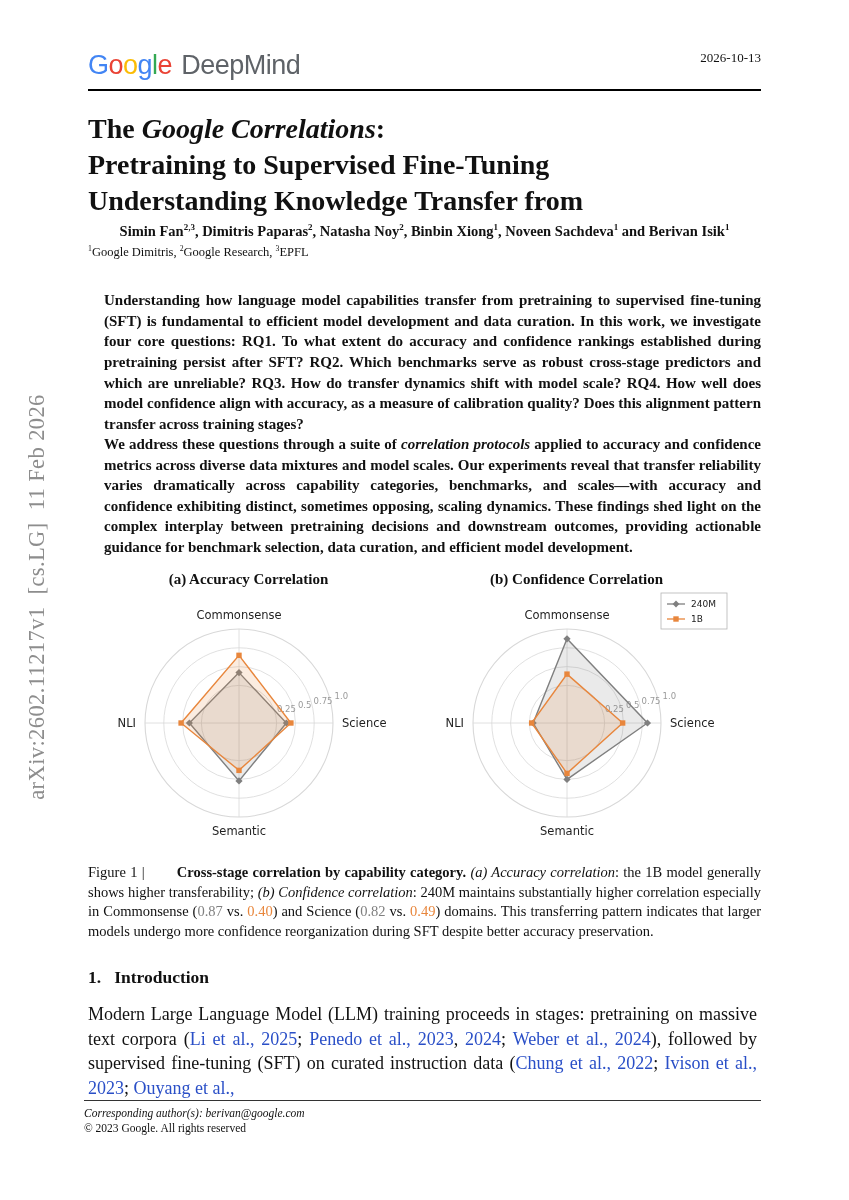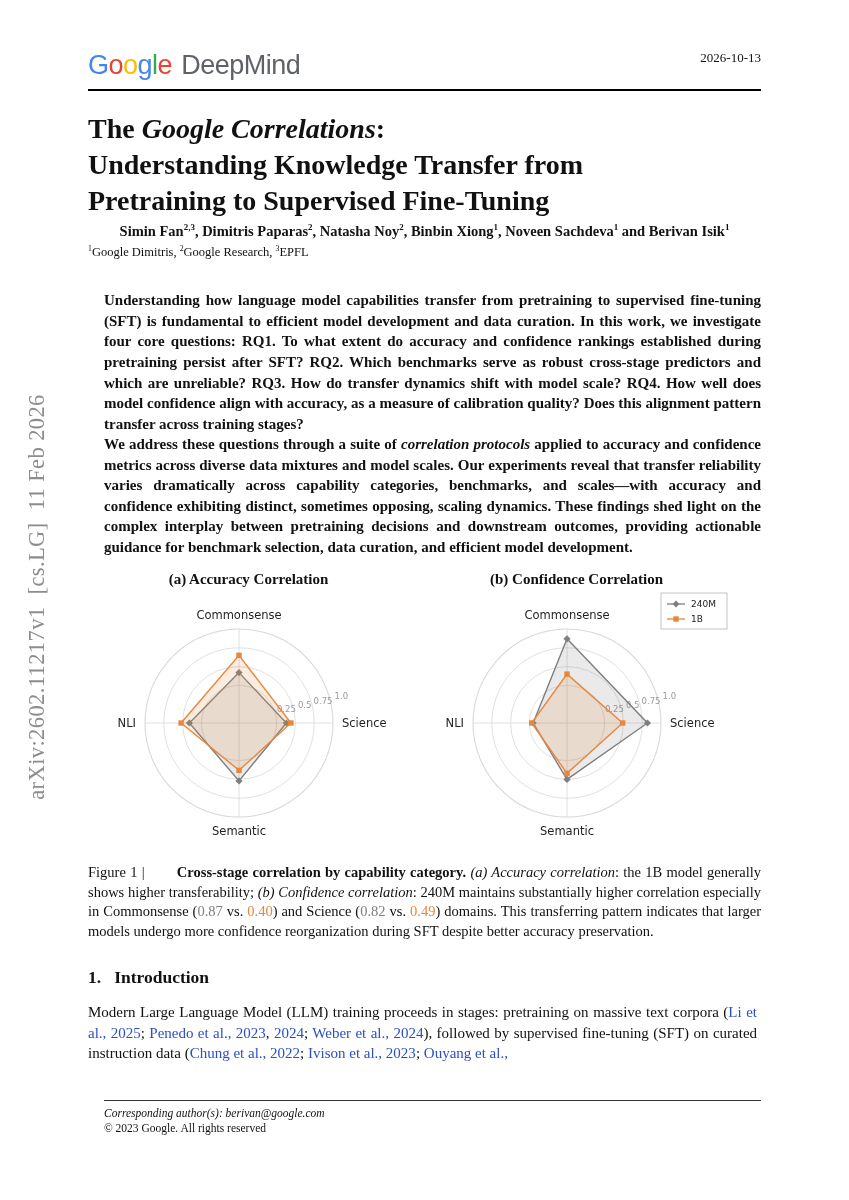--- a/index.html
+++ b/index.html
@@ -26,24 +26,24 @@
 
   
   .figure { margin-top:14px; display:flex; justify-content:center; gap:16px; transform:translateX(-12px); }
   .chart { width:312px; }
   .chart-title { text-align:center; font-weight:700; font-size:15px; margin-bottom:1px; }
   .caption { margin-top:8px; font-size:14.5px; line-height:1.34; text-align:justify; }
 
   
   .sec { margin:26px 0 0 0; font-size:17.5px; font-weight:700; }
   .sec .num { margin-right:13px; }
-  .body-p { margin:14px 4px 0 0; font-size:15px; line-height:1.36; text-align:justify; }
+  .body-p { margin:14px 4px 0 0; font-size:18px; line-height:1.36; text-align:justify; }
 
   
-  .footer { position:absolute; left:104px; right:88px; top:1100px; border-top:1.2px solid #333; padding-top:6px; font-size:11.5px; }
+  .footer { position:absolute; left:84px; right:88px; top:1100px; border-top:1.2px solid #333; padding-top:6px; font-size:11.5px; }
   .f1 { font-style:italic; }
   .f2 { margin-top:3px; font-style:normal; }
 
   
   .arxiv { position:absolute; left:37px; top:597px; transform:translate(-50%,-50%) rotate(-90deg);
            white-space:pre; font-size:22.5px; color:#8d8d8d; letter-spacing:0.4px; }
 
   
   .s-i { font-style:italic; }
   .s-b { font-weight:700;margin-left:28px; }
@@ -69,22 +69,22 @@
       <div class="logo">
         <span><span class="s-cblue">G</span><span class="s-cred">o</span><span class="s-cyellow">o</span><span class="s-cblue">g</span><span class="s-cgreen">l</span><span class="s-cred">e</span></span><span class="s-deepmind"> DeepMind</span>
       </div>
       <div class="date">2026-10-13</div>
     </div>
 
     <div class="rule"></div>
 
     <h1 class="title">
       <span class="tline"><span>The </span><span class="s-i">Google Correlations</span><span>:</span></span>
+      <span class="tline"><span>Pretraining to Supervised Fine-Tuning</span></span>
       <span class="tline"><span>Understanding Knowledge Transfer from</span></span>
-      <span class="tline"><span>Pretraining to Supervised Fine-Tuning</span></span>
     </h1>
 
     <div class="authors"><span>Simin Fan</span><span class="s-sup">2,3</span><span>, </span><span>Dimitris Paparas</span><span class="s-sup">2</span><span>, </span><span>Natasha Noy</span><span class="s-sup">2</span><span>, </span><span>Binbin Xiong</span><span class="s-sup">1</span><span>, </span><span>Noveen Sachdeva</span><span class="s-sup">1</span><span> and </span><span>Berivan Isik</span><span class="s-sup">1</span></div>
     <div class="affils"><span class="s-sup">1</span><span>Google Dimitris, </span><span class="s-sup">2</span><span>Google Research, </span><span class="s-sup">3</span><span>EPFL</span></div>
 
     <div class="abstract">
       <p><span>Understanding how language model capabilities transfer from pretraining to supervised fine-tuning (SFT) is fundamental to efficient model development and data curation. In this work, we investigate four core questions: RQ1. To what extent do accuracy and confidence rankings established during pretraining persist after SFT? RQ2. Which benchmarks serve as robust cross-stage predictors and which are unreliable? RQ3. How do transfer dynamics shift with model scale? RQ4. How well does model confidence align with accuracy, as a measure of calibration quality? Does this alignment pattern transfer across training stages?</span></p>
       <p><span>We address these questions through a suite of </span><span class="s-i">correlation protocols</span><span> applied to accuracy and confidence metrics across diverse data mixtures and model scales. Our experiments reveal that transfer reliability varies dramatically across capability categories, benchmarks, and scales—with accuracy and confidence exhibiting distinct, sometimes opposing, scaling dynamics. These findings shed light on the complex interplay between pretraining decisions and downstream outcomes, providing actionable guidance for benchmark selection, data curation, and efficient model development.</span></p>
     </div>
 

